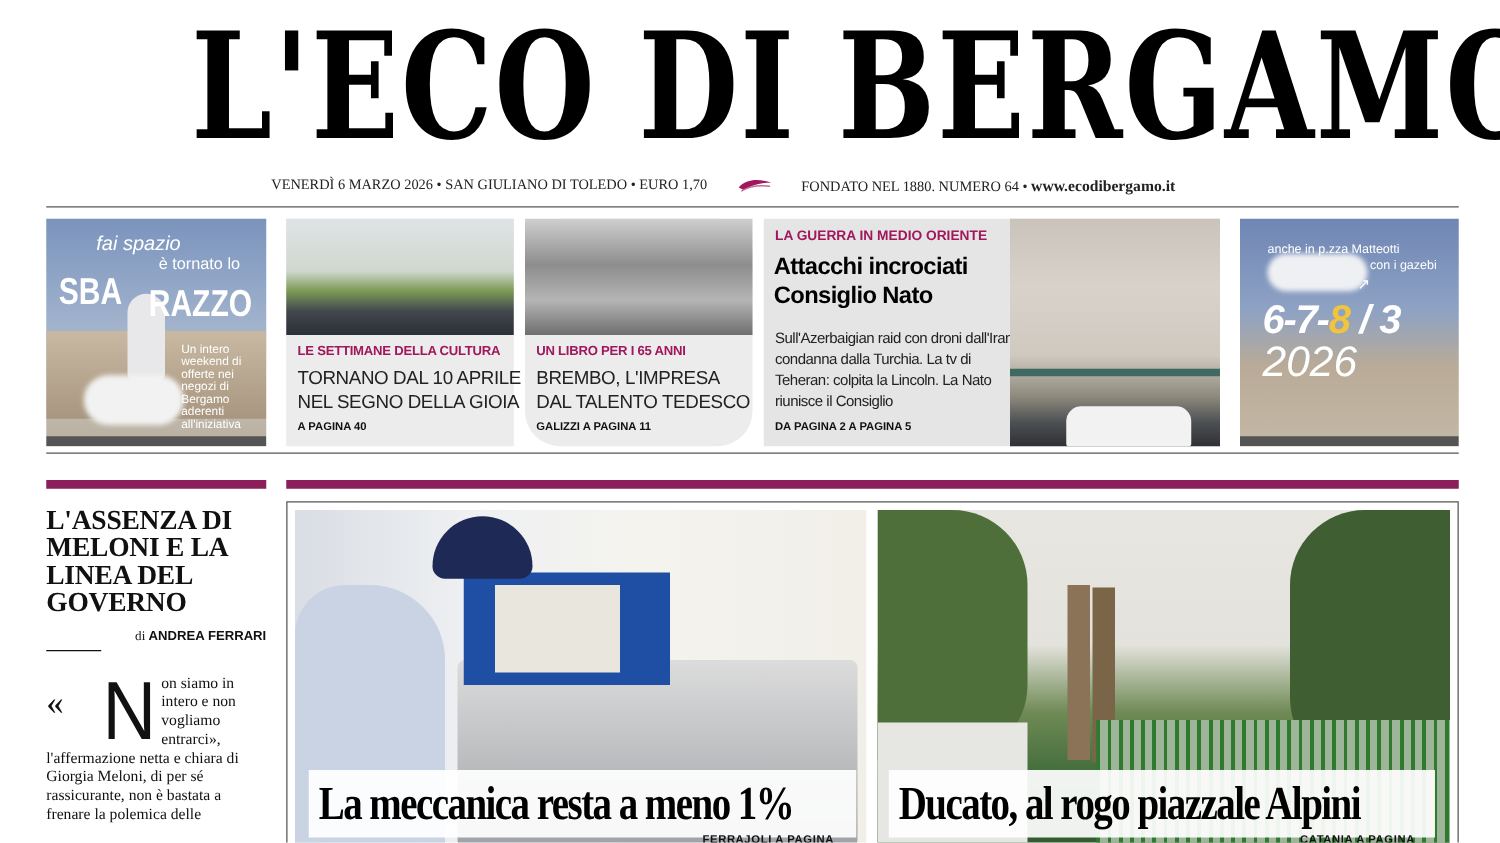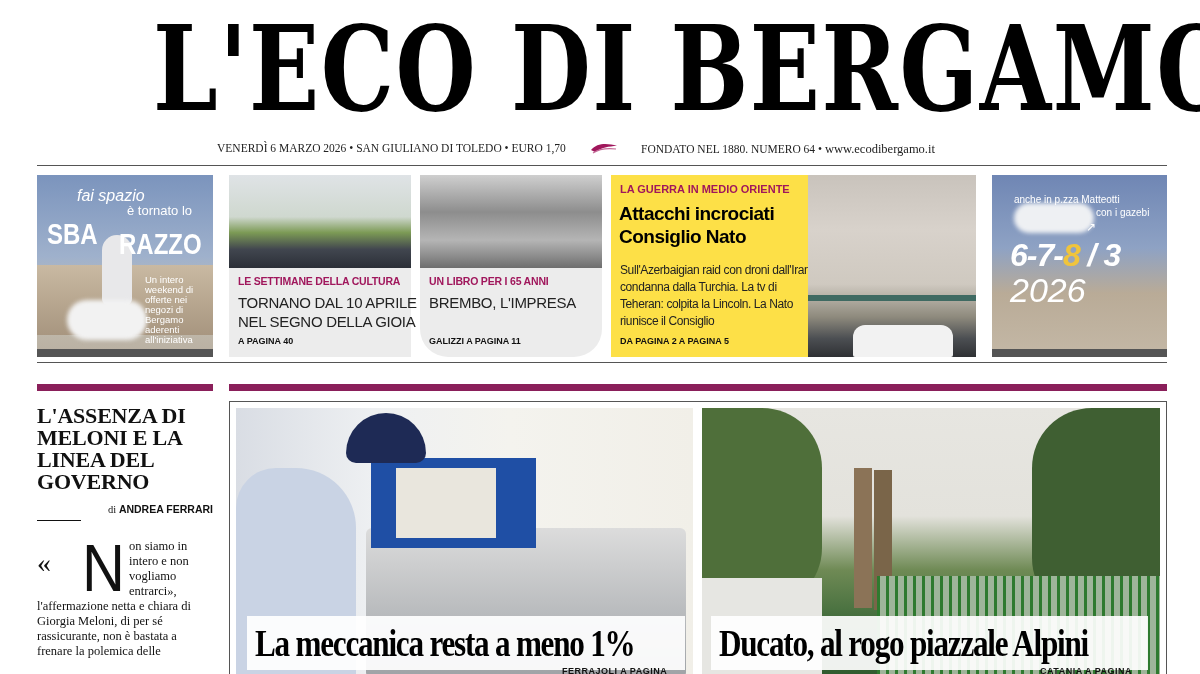--- a/index.html
+++ b/index.html
@@ -10,21 +10,21 @@
   .masthead-title {
     display: inline-block; font-family: "DejaVu Serif", serif; font-weight: bold;
     font-size: 118px; line-height: 122px; letter-spacing: 2px; color: #000;
     transform: scaleX(0.78); transform-origin: center; white-space: nowrap;
   }
 
   .dateline { position: absolute; left: 0; top: 140px; width: 1200px; height: 18px; font-family: "Liberation Serif", serif; font-size: 11.5px; color: #222; }
   .dateline-left { position: absolute; left: 217px; top: 2px; white-space: nowrap; }
   .dateline-logo { position: absolute; left: 589px; top: 1px; width: 30px; height: 14px; }
   .dateline-right { position: absolute; left: 641px; top: 2px; white-space: nowrap; }
-  .dateline-right b { font-weight: normal; font-size: 12.5px; margin-top: 48px; }
+  .dateline-right b { font-weight: bold; font-size: 12.5px; margin-top: 48px; }
 
   .rule-top { position: absolute; left: 37px; top: 165px; width: 1130px; height: 1px; background: #555; }
   .promo { position: absolute; overflow: hidden; }
   .promo-left { left: 37px; top: 175px; width: 176px; height: 182px;
     background: linear-gradient(180deg,#7b94bd 0%,#9fb1cc 45%,#c7c0b2 70%,#b8afa1 100%); }
   .promo-left .bld { position:absolute; left:0; top:90px; width:176px; height:70px; background:linear-gradient(180deg,#c9b9a2,#a89680); }
   .promo-left .cloud { position:absolute; left:30px; top:125px; width:80px; height:40px; background:#f2f2f2; border-radius:40px; filter: blur(2px); }
   .promo-left .rocket { position:absolute; left:65px; top:60px; width:30px; height:70px; background:#e8e8ea; border-radius:15px 15px 6px 6px; }
   .promo-left .t1 { position:absolute; left:40px; top:12px; font-size:16px; color:#fff; white-space:nowrap;font-style:italic; }
   .promo-left .t2 { position:absolute; left:90px; top:28px; font-size:13px; color:#fff; white-space:nowrap; }
@@ -38,21 +38,21 @@
   .card-kicker { position:absolute; left:9px; top:100px; font-size:10.5px; font-weight:bold; color:#a0175c; white-space:nowrap; letter-spacing:-0.2px; }
   .card-title { position:absolute; left:9px; top:118px; font-size:15px; line-height:19px; color:#222; white-space:nowrap; letter-spacing:-0.3px; }
   .card-ref { position:absolute; left:9px; top:161px; font-size:9px; font-weight:bold; color:#111; white-space:nowrap; }
   .card-ref .author { font-weight:bold; }
 
   .card1 { left: 229px; width: 182px; }
   .card1 .card-img { background: linear-gradient(180deg,#dfe3e6 0%,#cfd8cf 45%,#7c9a55 62%,#41464f 80%,#2b2f37 100%); }
   .card2 { left: 420px; width: 182px; border-radius: 28px; }
   .card2 .card-img { background: linear-gradient(180deg,#cfcfcf 0%,#8d8d8d 40%,#b5b5b5 70%,#6e6e6e 100%); }
 
-  .lead { position: absolute; left: 611px; top: 175px; width: 365px; height: 182px; background:#fde047;padding-left:36px; }
+  .lead { position: absolute; left: 611px; top: 175px; width: 365px; height: 182px; background:#e5e5e5;padding-left:36px; }
   .lead-kicker { position:absolute; left:9px; top:8px; font-size:11px; font-weight:bold; color:#a0175c; white-space:nowrap; }
   .lead-title { position:absolute; left:8px; top:27px; font-size:19px; line-height:23px; font-weight:bold; color:#000; white-space:nowrap; letter-spacing:-0.5px; }
   .lead-body { position:absolute; left:9px; top:87px; width:195px; font-size:12px; line-height:17px; color:#222; letter-spacing:-0.4px; }
   .lead-ref { position:absolute; left:9px; top:161px; font-size:9px; font-weight:bold; color:#111; white-space:nowrap; }
   .lead-img { position:absolute; left:197px; top:0; width:168px; height:182px;
     background: linear-gradient(180deg,#c9c3bc 0%,#d8d2cb 30%,#cfc9c0 60%,#8e8a7d 78%,#4b4e52 90%,#2f3134 100%); }
   .lead-img .car { position:absolute; left:45px; top:150px; width:100px; height:32px; background:#f2f2f2; border-radius:12px 12px 2px 2px; }
   .lead-img .bridge { position:absolute; left:0; top:120px; width:168px; height:6px; background:#3f6a62; }
 
   .promo-right { left: 992px; top: 175px; width: 175px; height: 182px;
@@ -147,20 +147,21 @@
     <div>NEL SEGNO DELLA GIOIA</div>
   </div>
   <span class="card-ref">A PAGINA 40</span>
 </article>
 
 <article class="card card2">
   <div class="card-img"></div>
   <span class="card-kicker">UN LIBRO PER I 65 ANNI</span>
   <div class="card-title">
     <div>BREMBO, L'IMPRESA</div>
+    <div>DAL TALENTO TEDESCO</div>
   </div>
   <span class="card-ref"><span class="author">GALIZZI</span> <span>A PAGINA 11</span></span>
 </article>
 
 <article class="lead">
   <span class="lead-kicker">LA GUERRA IN MEDIO ORIENTE</span>
   <div class="lead-title">
     <div>Attacchi incrociati</div>
     <div>Consiglio Nato</div>
   </div>

